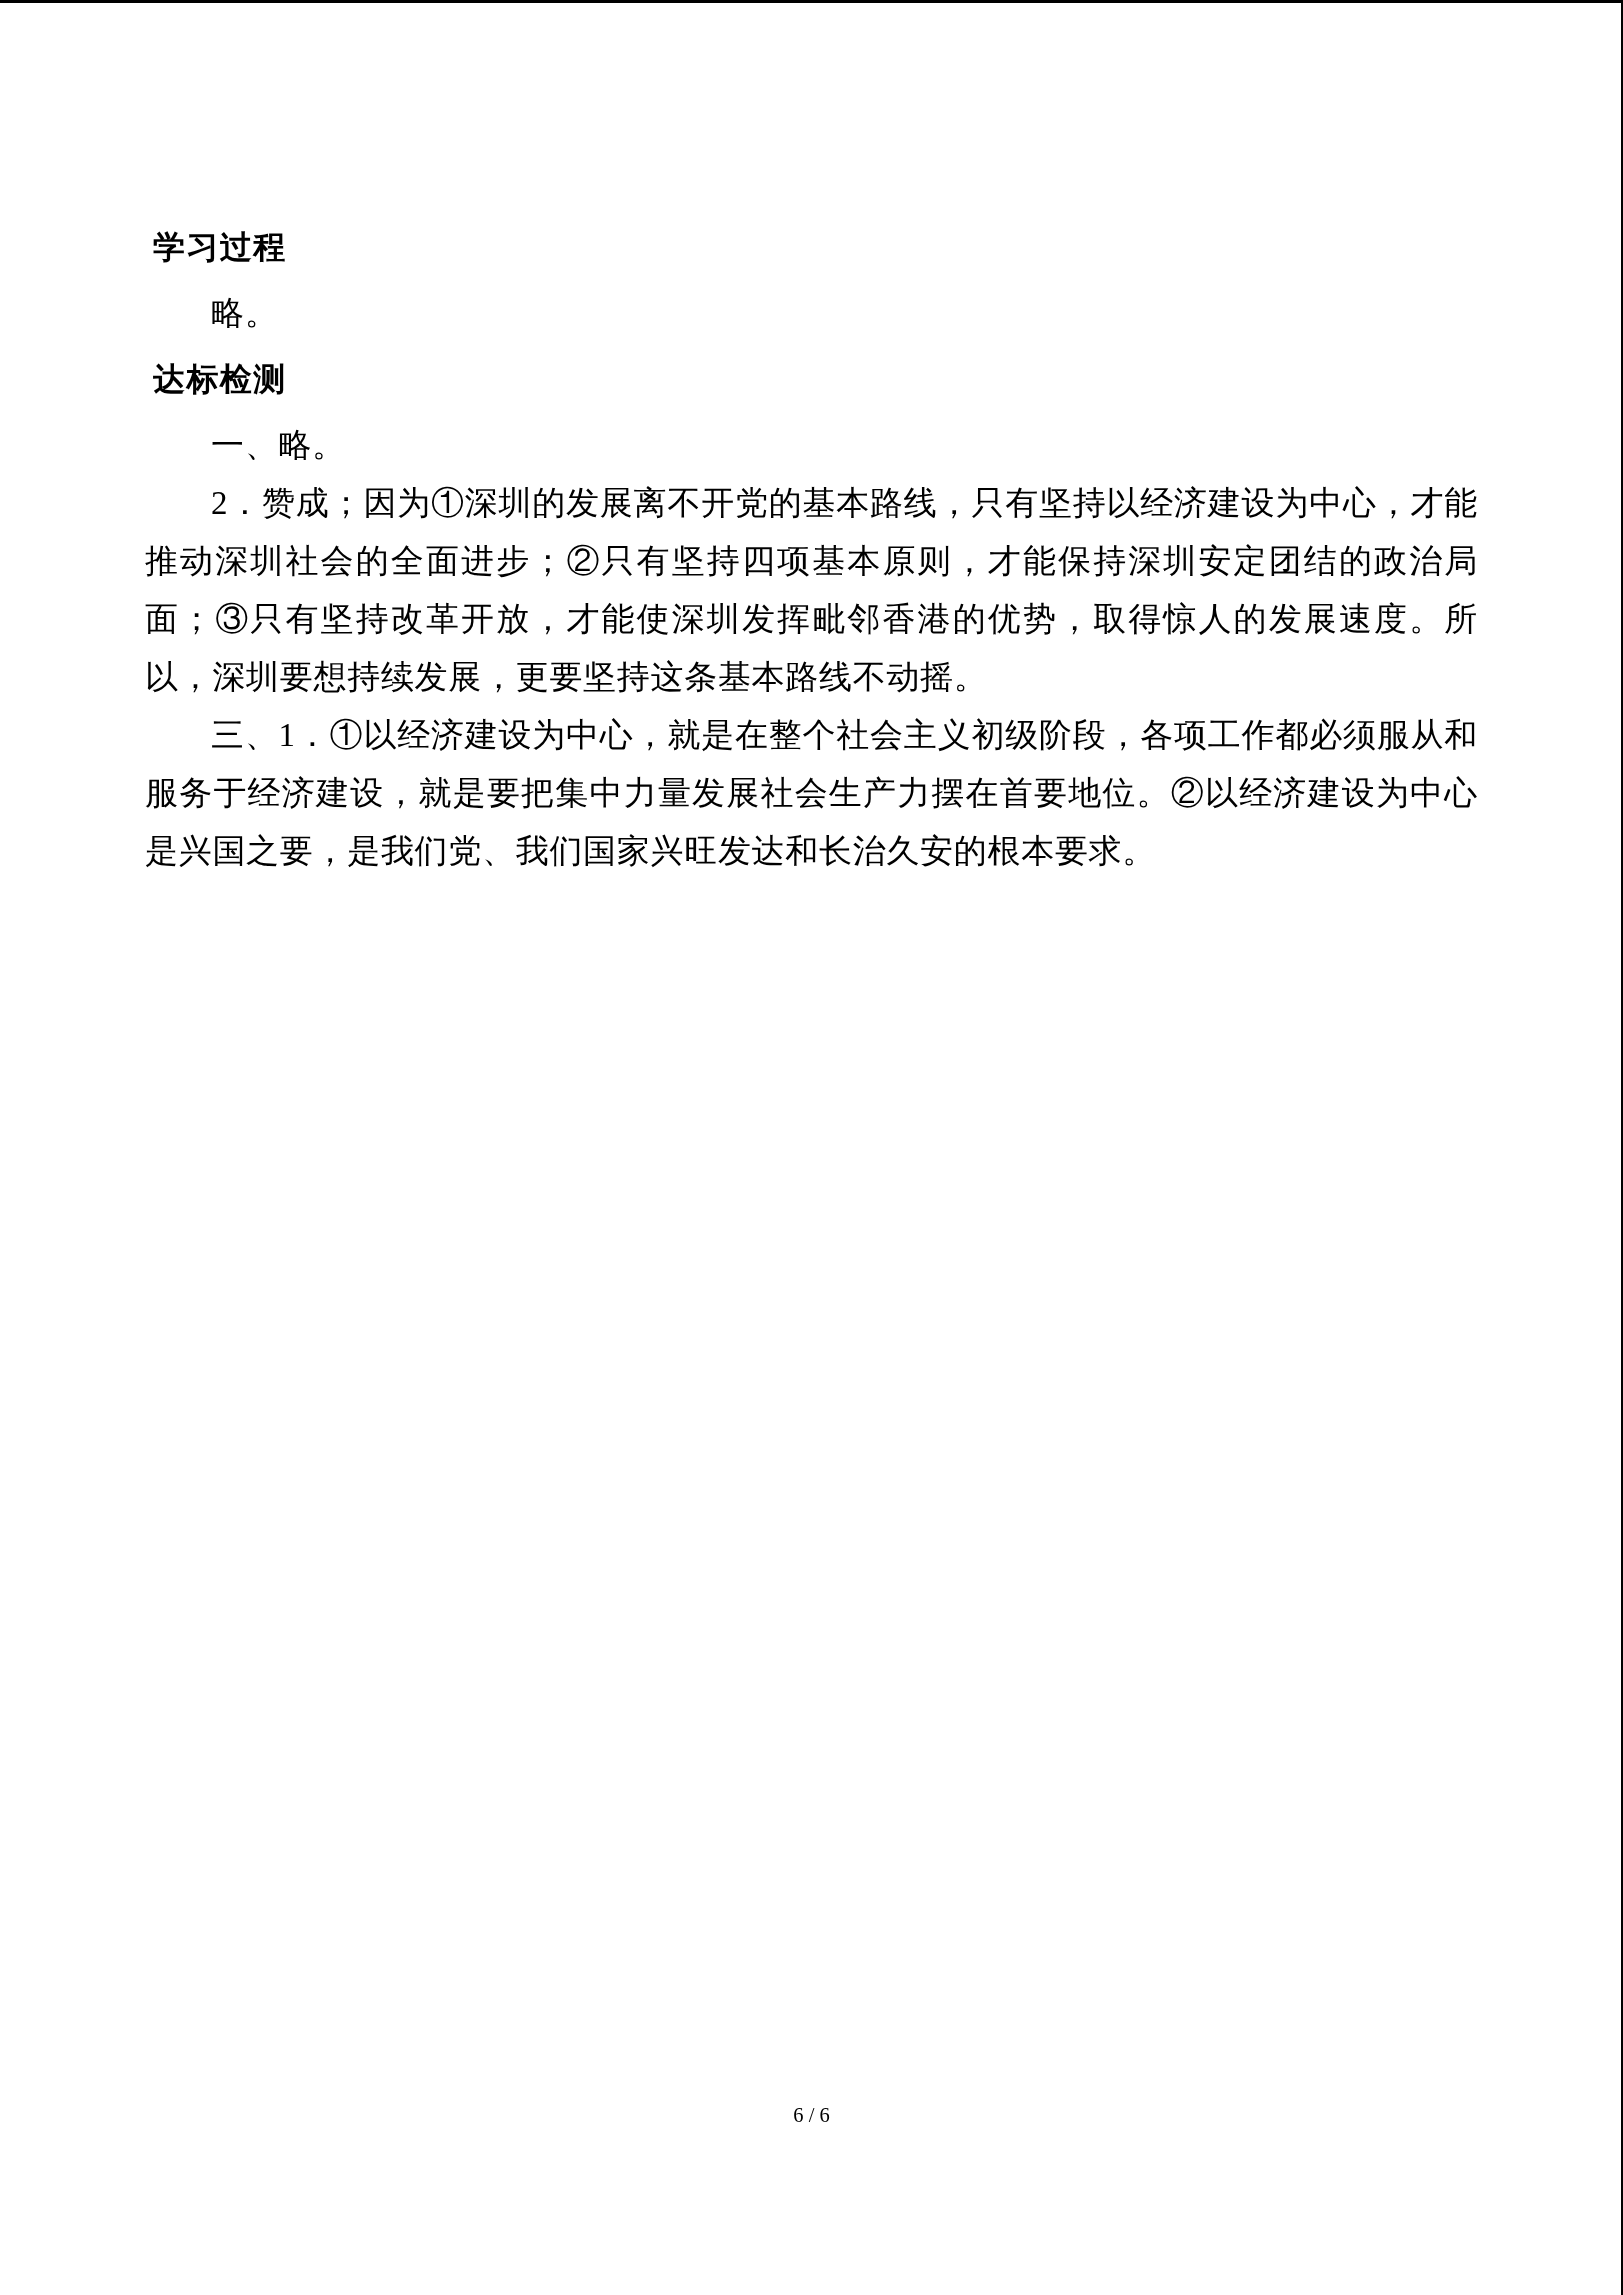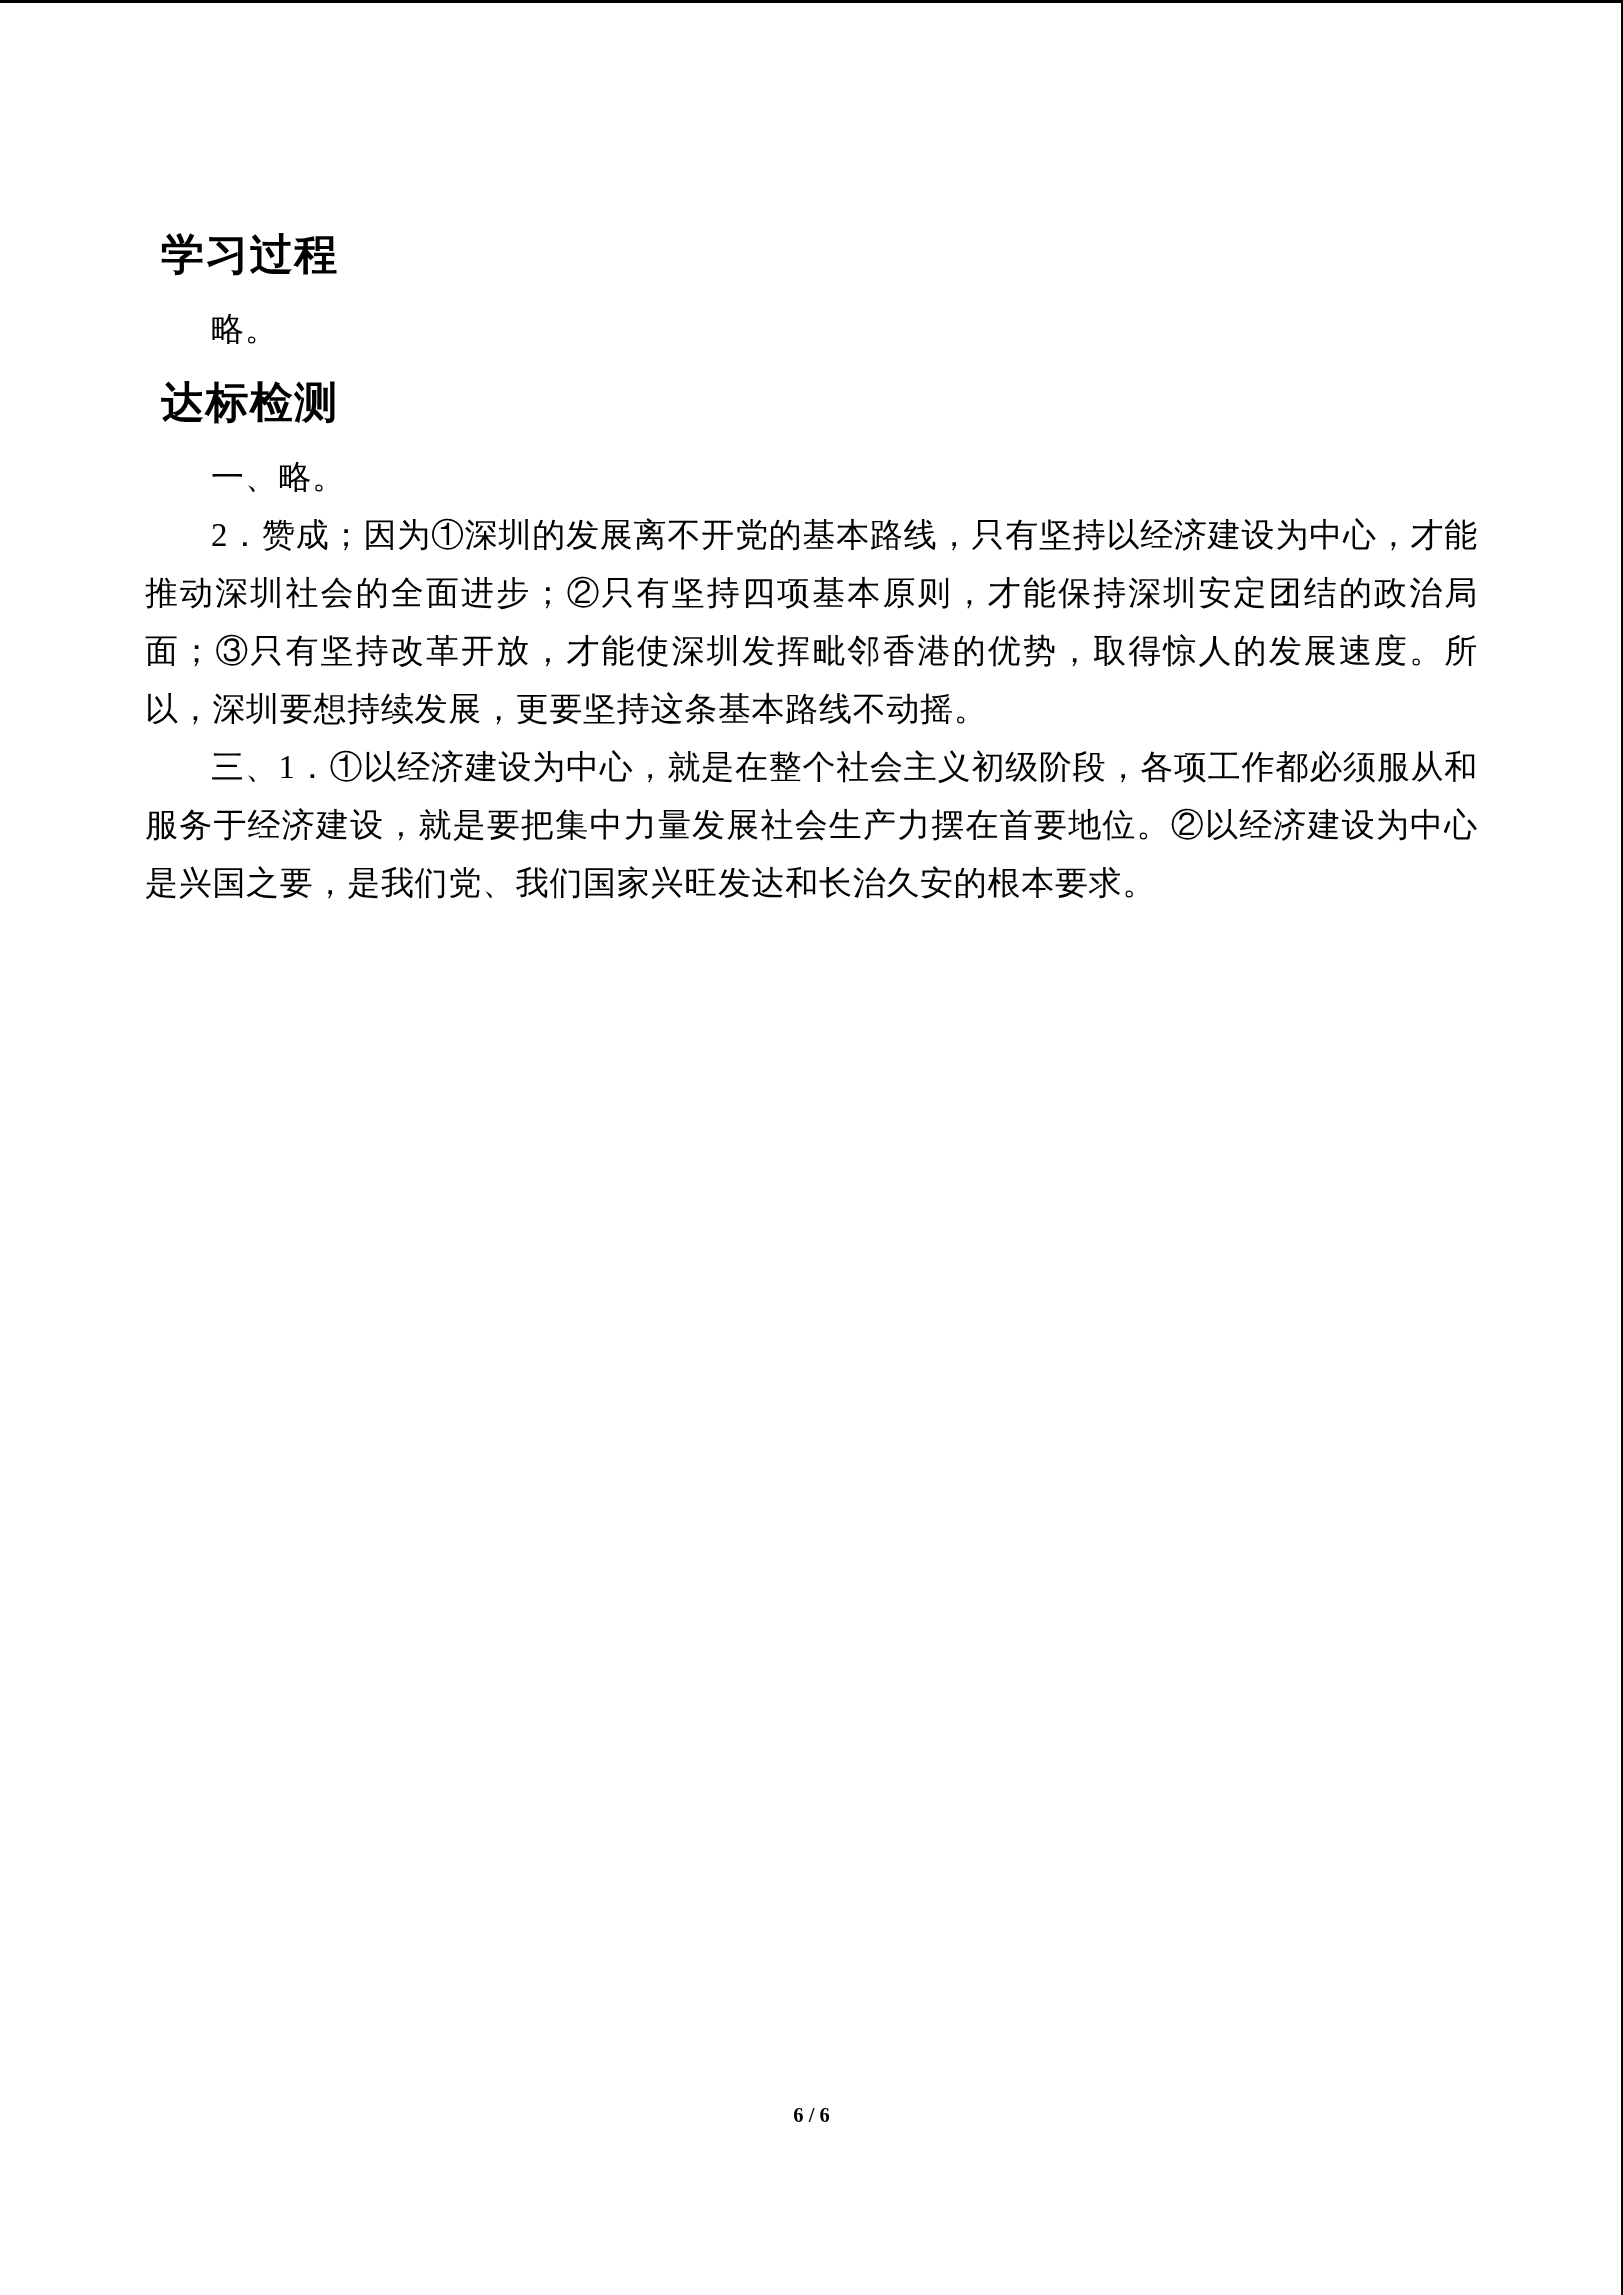--- a/index.html
+++ b/index.html
@@ -32,39 +32,39 @@
     left: 145px;
     top: 210px;
     width: 1333px;
     font-size: 33px;
     line-height: 58px;
     text-align: justify;
     text-justify: inter-ideograph;
     letter-spacing: 0.7px;
   }
   .doc-heading {
-    margin: 16px;
-    font-size: 43px;
+    margin: 8px;
+    font-size: 32px;
     font-weight: bold;
     line-height: 58px;
     text-align: left;
     letter-spacing: 1.4px;
   }
   .doc-para {
     margin: 0;
     text-indent: 2em;
   }
   .page-footer {
     position: absolute;
     left: 0;
     top: 2103px;
     width: 1623px;
     text-align: center;
     font-size: 20.5px;
-    font-weight: bold;
+    font-weight: normal;
     line-height: 24.5px;
   }
 </style>
 </head>
 <body>
 
 <div class="page-top-border"></div>
 <div class="page-right-border"></div>
 
 <div class="doc-content">

